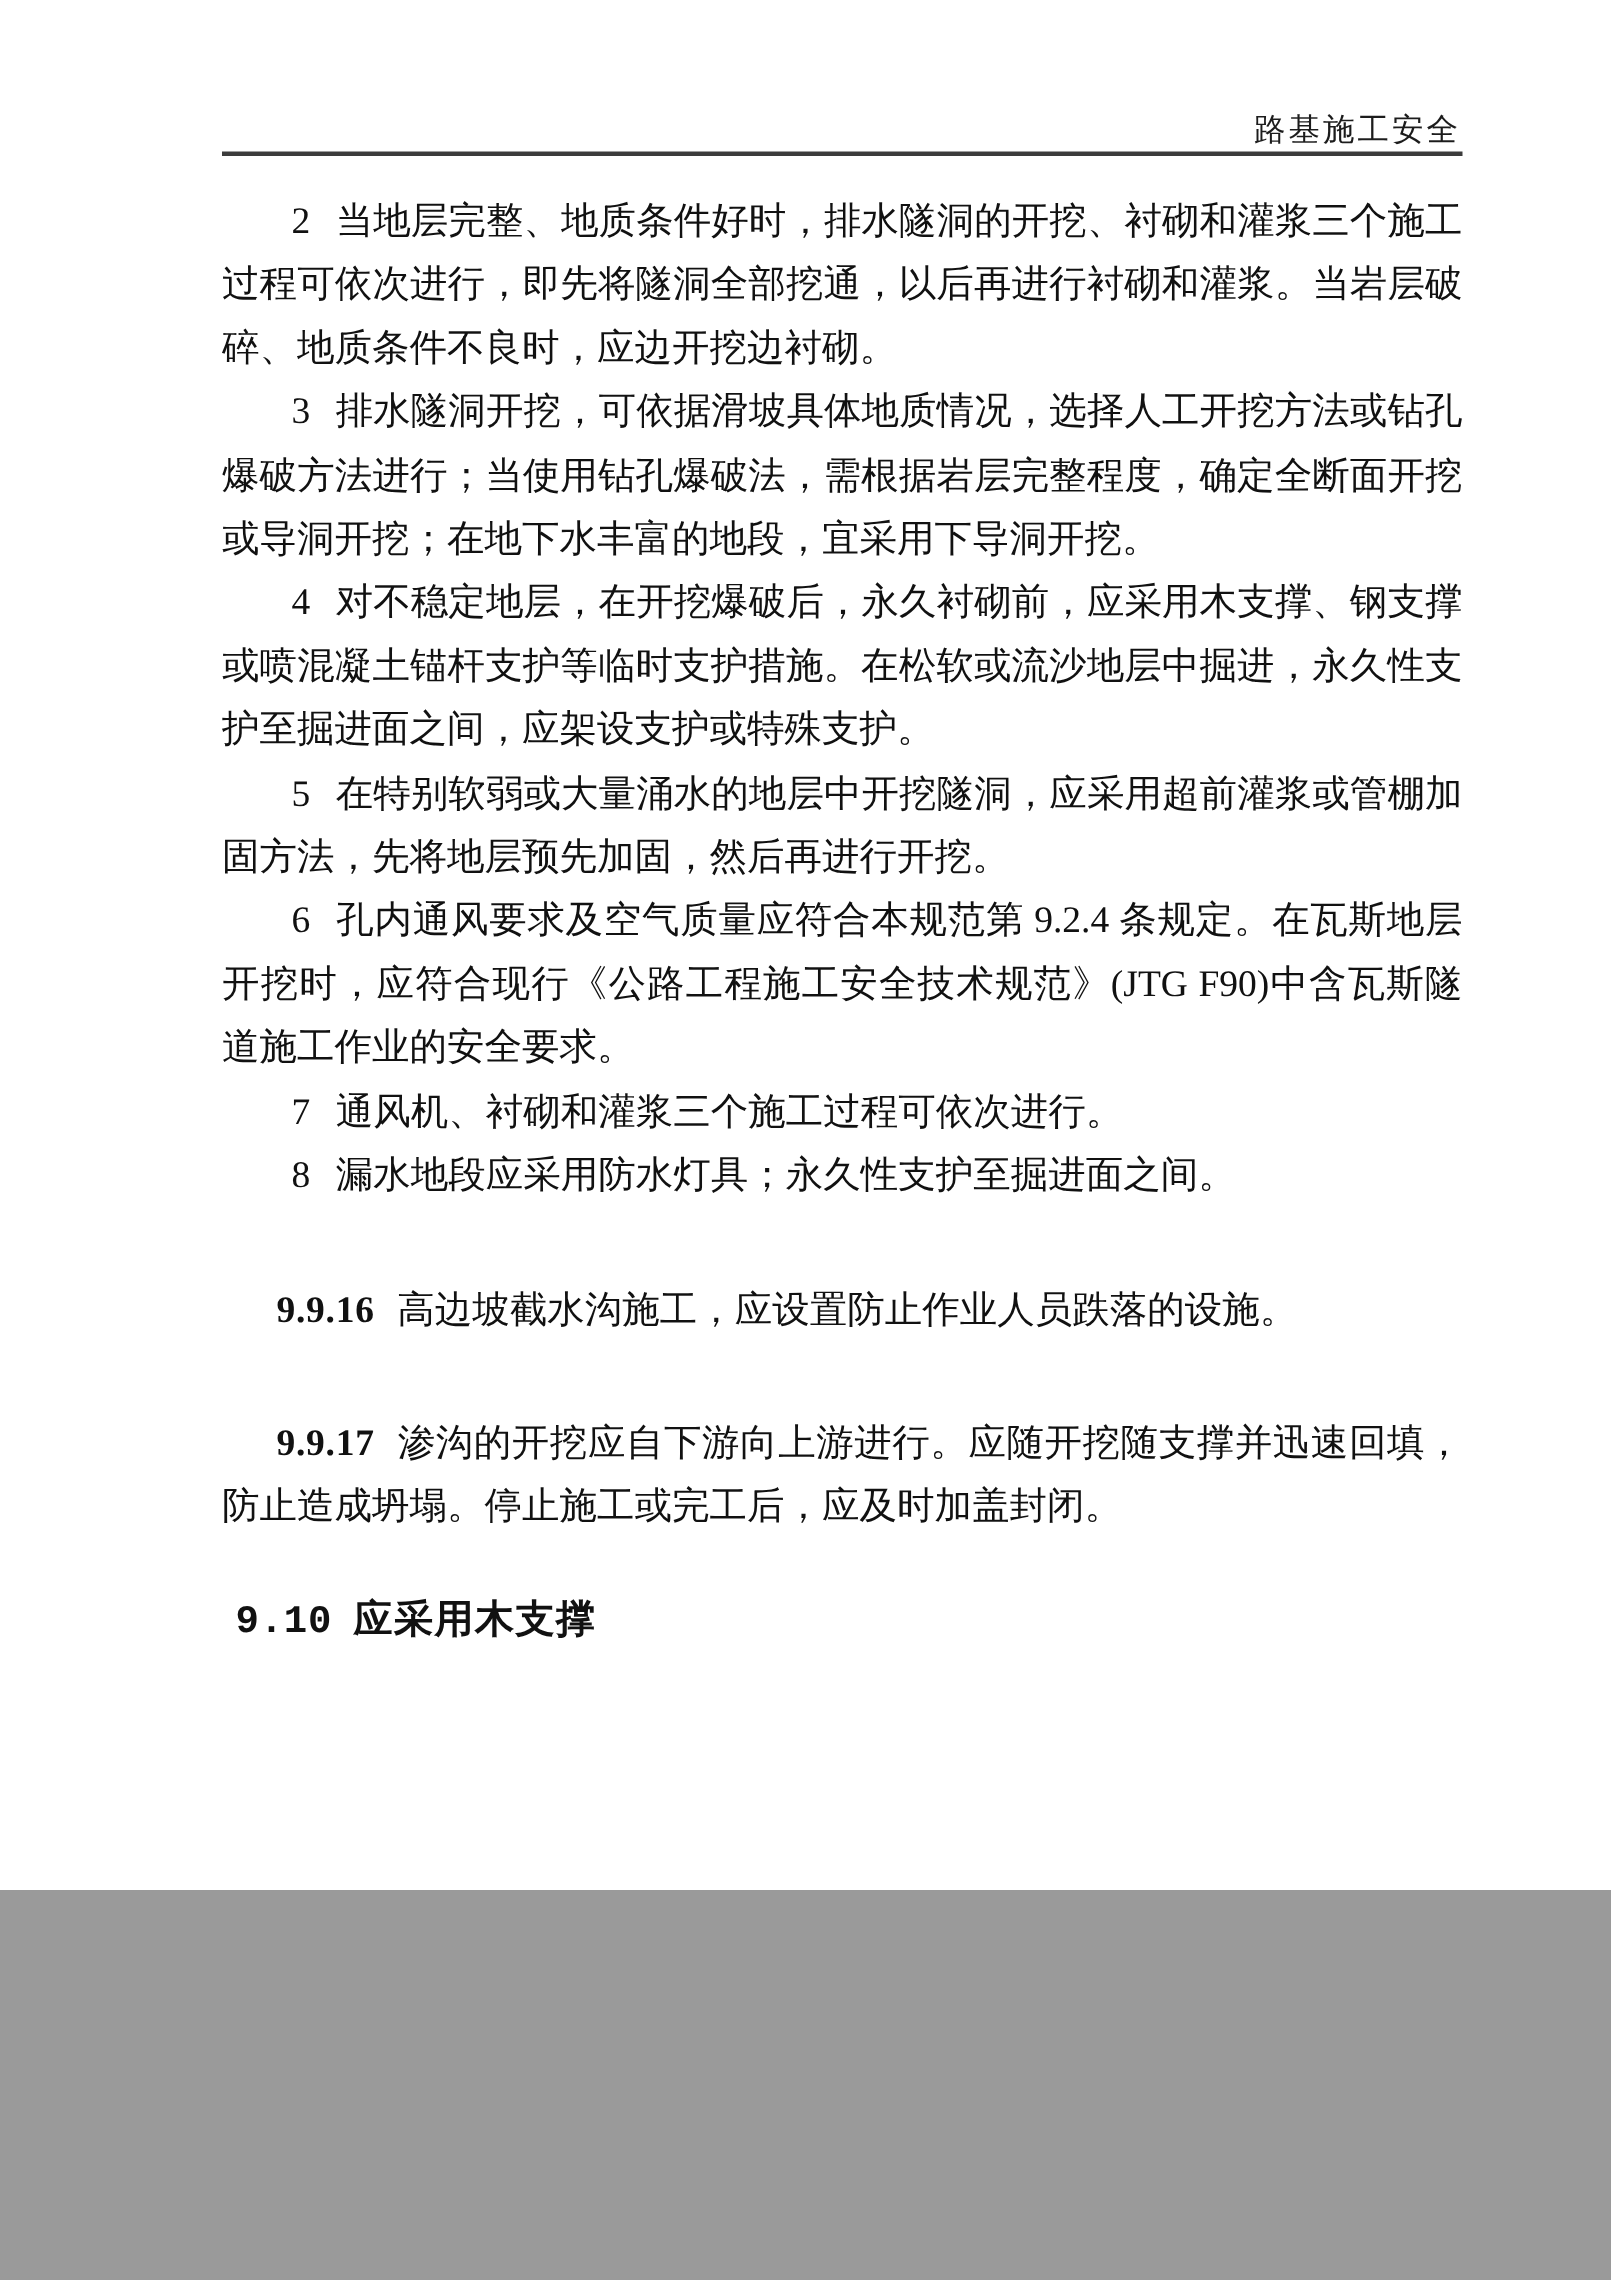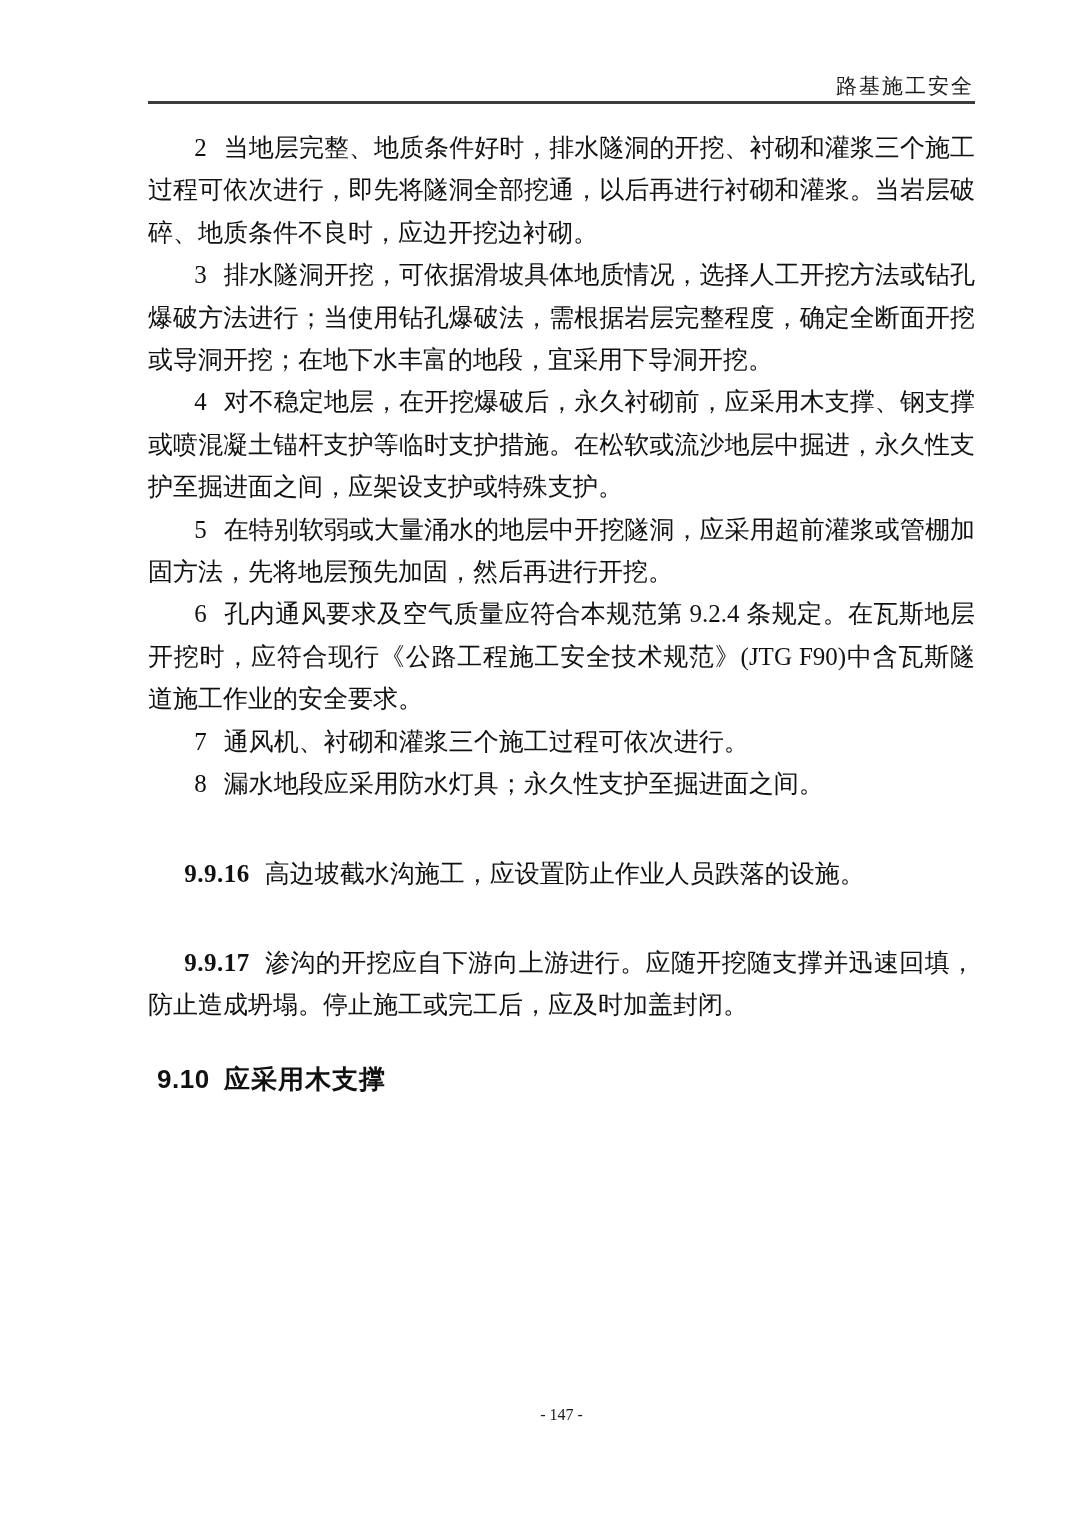--- a/index.html
+++ b/index.html
@@ -1,18 +1,18 @@
 <!DOCTYPE html>
 <html><head>
 <meta charset="utf-8">
 <style>
   html,body { margin:0; padding:0; background:#9a9a9a; }
   .page {
     position:relative;
-    width:1074px; height:1520px;
+    width:1074px; height:1260px;
     margin:0 auto;
     background:#ffffff;
     color:#111;
     font-family:"Liberation Serif","DejaVu Serif",serif;
     overflow:hidden;
   }
   .header-title {
     position:absolute;
     left:148px; right:100px; top:72px;
     text-align:right;
@@ -46,21 +46,21 @@
   .section-heading {
     margin-top:31px;
     margin-bottom:22px;
     padding-left:9px;
     font-size:26px;
     font-weight:bold;
     line-height:42px;
     text-indent:0;
   }
   .section-heading .snum {
-    font-family:Liberation Sans, sans-serif;
+    font-family:Liberation Mono, monospace;
     margin-right:0.55em;
     letter-spacing:0.5px;
   }
   .section-heading .stitle {
     font-family:"Liberation Sans","DejaVu Sans",sans-serif;
     letter-spacing:1px;
   }
   .footer {
     position:absolute;
     left:148px; width:827px;

